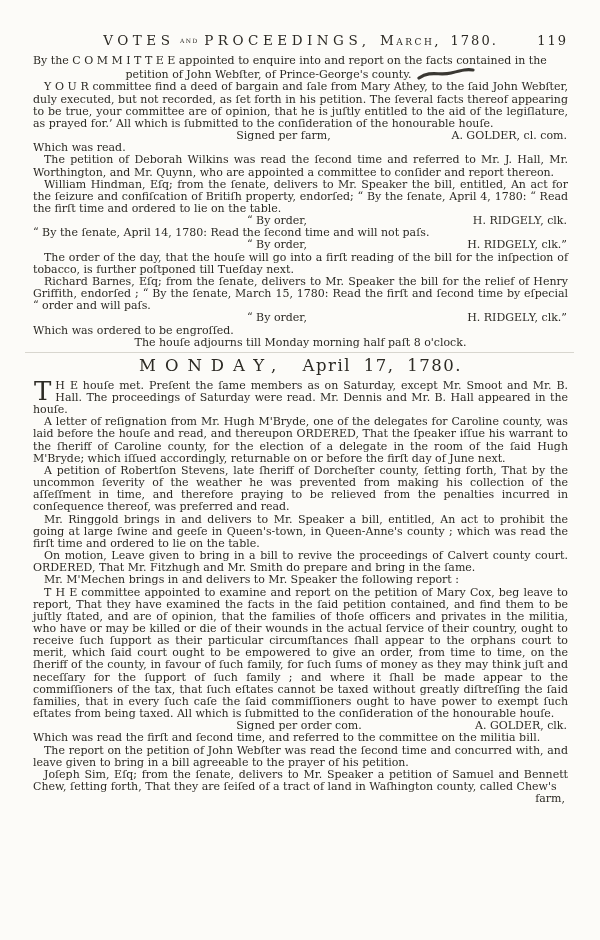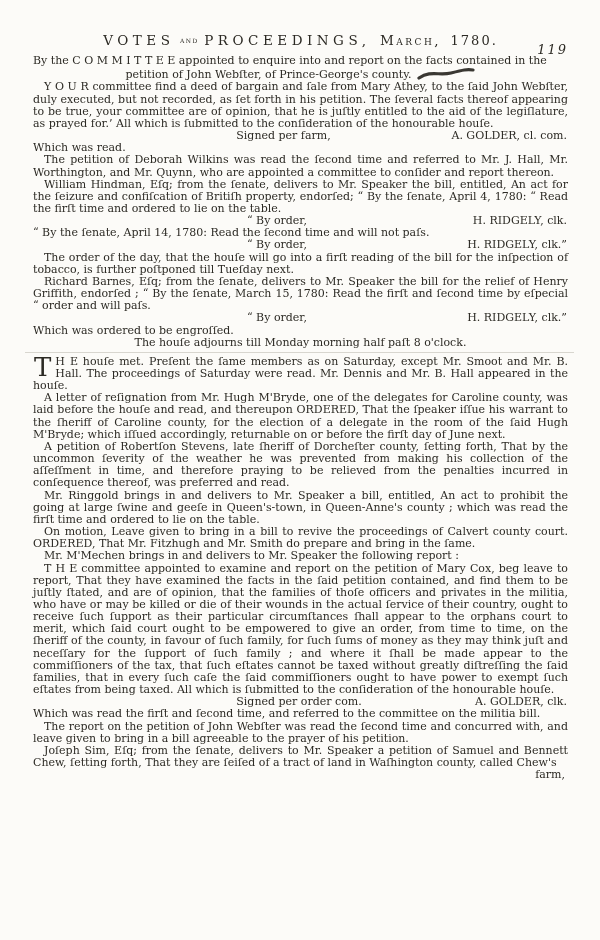--- a/index.html
+++ b/index.html
@@ -15,21 +15,21 @@
     line-height: 12.15px;
     color: #2c2a24;
     text-align: justify;
     overflow: hidden;
   }
   .header { position: relative; text-align: center; margin-bottom: 7px; white-space: nowrap; }
   .t1 { font-size: 13.5px; letter-spacing: 4.5px; }
   .t-and { font-size: 8.5px; font-variant: small-caps; letter-spacing: 1.5px; vertical-align: 2px; margin: 0 2px; }
   .t-march { font-size: 13.5px; font-variant: small-caps; letter-spacing: 2.5px; margin-left: 6px; }
   .t-year { font-size: 13px; letter-spacing: 2px; margin-left: 6px; }
-  .page-num { position: absolute; right: 0px; top: 10px; font-size: 13px; letter-spacing: 2px; font-style: italic; }
+  .page-num { position: absolute; right: 0px; top: 1px; font-size: 13px; letter-spacing: 2px; }
   .center { text-align: center; text-indent: 0; margin: 0; }
   .p { margin: 0; text-indent: 11px; }
   .noindent { text-indent: 0; }
   .sigrow { position: relative; height: 12.15px; text-indent: 0; }
   .sigrow .mid { position: absolute; left: 38%; white-space: nowrap; }
   .sigrow .mid.q { left: 40%; }
   .sigrow .rgt { position: absolute; right: 1px; white-space: nowrap; }
   .divider { border: none; border-top: 1px solid #d8d6cf; margin: 3px -6px 3px -8px; }
   .monday { text-align: center; text-indent: 0; margin: 4px 0 5px; font-size: 16.5px; line-height: 18px; }
   .monday .day { letter-spacing: 9px; margin-right: 12px; }
@@ -86,20 +86,24 @@
   <div class="sigrow">
     <span class="mid q">“ By order,</span>
     <span class="rgt">H. RIDGELY, clk.”</span>
   </div>
 
   <p class="p noindent">Which was ordered to be engroſſed.</p>
   <p class="center">The houſe adjourns till Monday morning half paſt 8 o'clock.</p>
 
   <hr class="divider">
 
+  <div class="monday">
+    <span class="day">MONDAY,</span>
+    <span class="date">April 17, 1780.</span>
+  </div>
 
   <p class="p noindent"><span class="dc">T</span><span>H E houſe met.  Preſent the ſame members as on Saturday, except Mr. Smoot and Mr. B. Hall.  The proceedings of Saturday were read.  Mr. Dennis and Mr. B. Hall appeared in the houſe.</span></p>
 
   <p class="p">A letter of reſignation from Mr. Hugh M'Bryde, one of the delegates for Caroline county, was laid before the houſe and read, and thereupon ORDERED, That the ſpeaker iſſue his warrant to the ſheriff of Caroline county, for the election of a delegate in the room of the ſaid Hugh M'Bryde; which iſſued accordingly, returnable on or before the firſt day of June next.</p>
   <p class="p">A petition of Robertſon Stevens, late ſheriff of Dorcheſter county, ſetting forth, That by the uncommon ſeverity of the weather he was prevented from making his collection of the aſſeſſment in time, and therefore praying to be relieved from the penalties incurred in conſequence thereof, was preferred and read.</p>
   <p class="p">Mr. Ringgold brings in and delivers to Mr. Speaker a bill, entitled, An act to prohibit the going at large ſwine and geeſe in Queen's-town, in Queen-Anne's county ; which was read the firſt time and ordered to lie on the table.</p>
   <p class="p">On motion, Leave given to bring in a bill to revive the proceedings of Calvert county court. ORDERED, That Mr. Fitzhugh and Mr. Smith do prepare and bring in the ſame.</p>
   <p class="p">Mr. M'Mechen brings in and delivers to Mr. Speaker the following report :</p>
   <p class="p">T H E committee appointed to examine and report on the petition of Mary Cox, beg leave to report, That they have examined the facts in the ſaid petition contained, and find them to be juſtly ſtated, and are of opinion, that the families of thoſe officers and privates in the militia, who have or may be killed or die of their wounds in the actual ſervice of their country, ought to receive ſuch ſupport as their particular circumſtances ſhall appear to the orphans court to merit, which ſaid court ought to be empowered to give an order, from time to time, on the ſheriff of the county, in favour of ſuch family, for ſuch ſums of money as they may think juſt and neceſſary for the ſupport of ſuch family ; and where it ſhall be made appear to the commiſſioners of the tax, that ſuch eſtates cannot be taxed without greatly diſtreſſing the ſaid families, that in every ſuch caſe the ſaid commiſſioners ought to have power to exempt ſuch eſtates from being taxed. All which is ſubmitted to the conſideration of the honourable houſe.</p>
 

